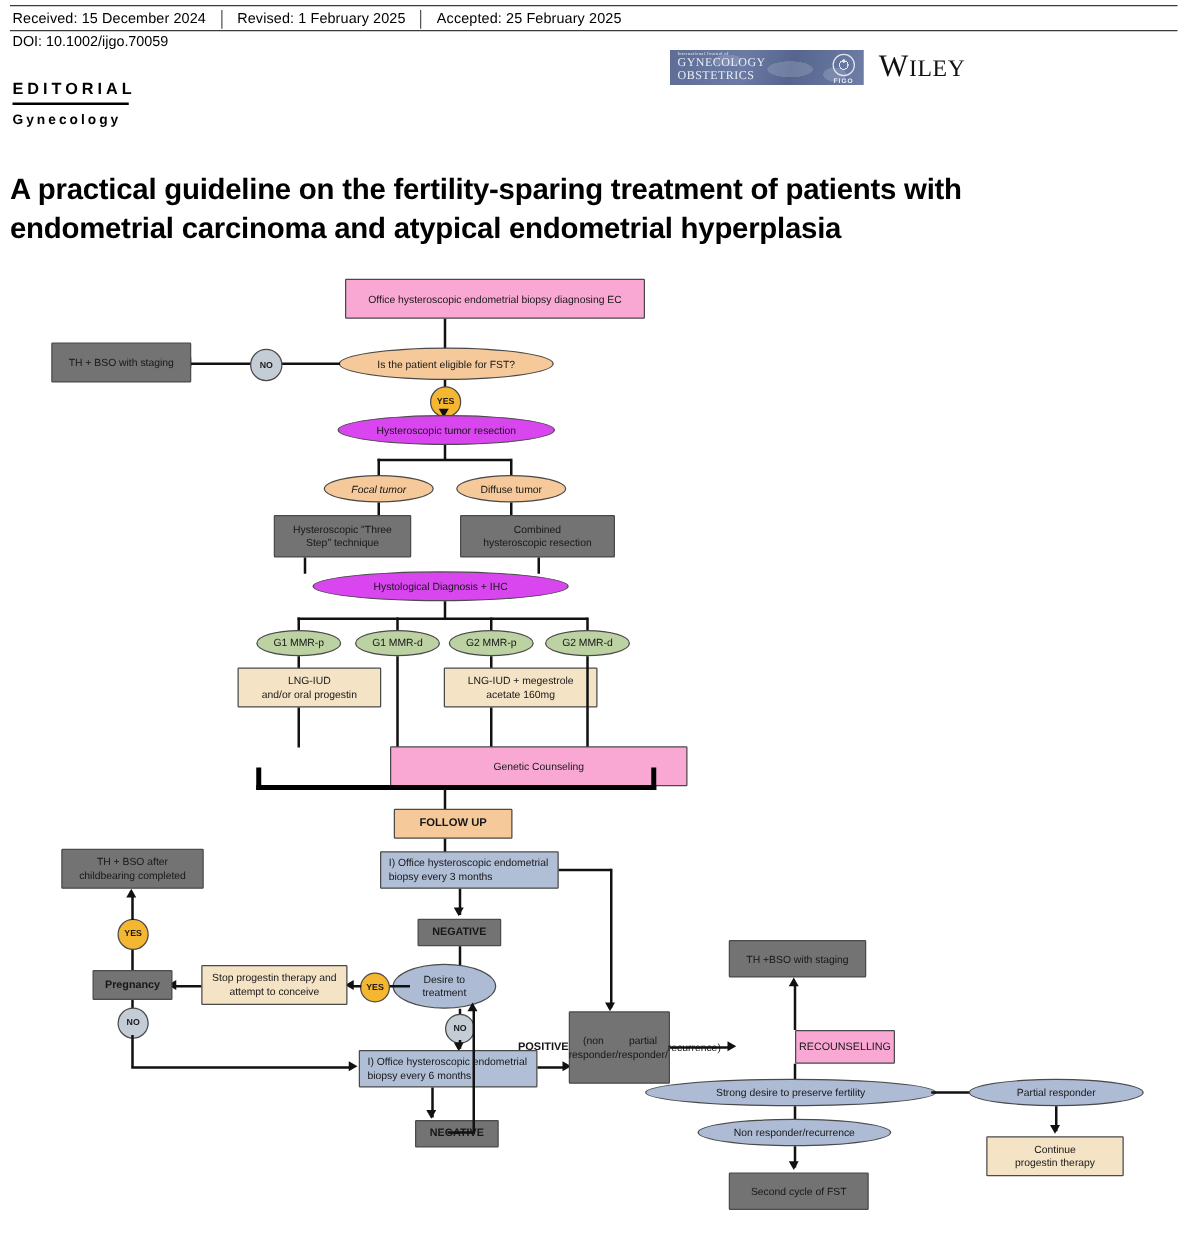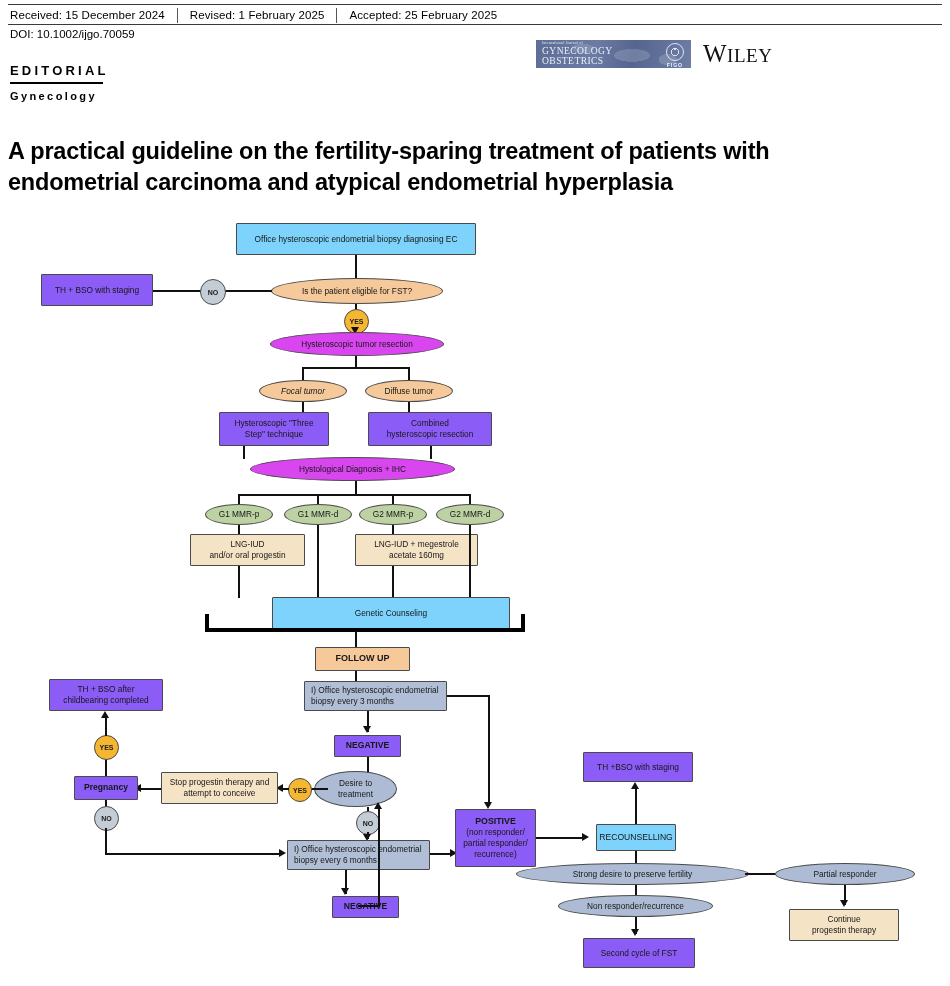--- a/index.html
+++ b/index.html
@@ -44,22 +44,22 @@
   .wiley{margin-left:12px;font-family:"Liberation Serif",serif;font-size:25px;
      letter-spacing:.5px;color:#111;}
   .wiley .sm{font-size:19px;}
   
   #chart{position:absolute;top:208px;left:0;width:950px;height:778px;}
   .node{position:absolute;box-sizing:border-box;display:flex;align-items:center;
      justify-content:center;text-align:center;border:1px solid #4a4a4a;
      font-size:8.3px;line-height:1.32;color:#171717;padding:1px 3px;}
   .rect{border-radius:1px;}
   .ell{border-radius:50%;}
-  .purple{background:#7dd3fc;}
-  .green{background:#8b5cf6;}
+  .purple{background:#f9a8d4;margin-left:40px;}
+  .green{background:#737373;}
   .peach{background:#f6c99a;}
   .cream{background:#f5e3c6;}
   .bluegray{background:#b0bed6;}
   .bluegray-ell{background:#adbcd4;}
   .purple-ell{background:#d946ef;}
   .green-ell{background:#bcd2a3;}
   .bold{font-weight:bold;}
   .badge{position:absolute;border-radius:50%;display:flex;align-items:center;
      justify-content:center;font-size:7px;font-weight:bold;border:1px solid #4a4a4a;
      color:#1a1a1a;}
@@ -254,21 +254,21 @@
   <div class="ln lnv" style="left:345px;top:662px;height:24px;"></div>
   <div class="arw arw-d" style="left:341px;top:680px;"></div>
   <div class="node rect green bold" style="left:332px;top:688px;width:67px;height:22px;font-size:8.6px;">NEGATIVE</div>
   <div class="ln lnh" style="left:358px;top:697px;width:22px;"></div>
   <div class="ln lnv" style="left:378px;top:600px;height:98px;"></div>
   <div class="arw arw-u" style="left:374px;top:594px;"></div>
 
   <div class="ln lnh" style="left:430px;top:645px;width:22px;"></div>
   <div class="arw arw-r" style="left:450px;top:641px;"></div>
 
-  <div class="node rect green" style="left:455px;top:601px;width:81px;height:58px;flex-direction:column;">
+  <div class="node rect green" style="left:455px;top:601px;width:81px;height:58px;flex-direction:row;">
     <span class="bold" style="font-size:8.8px">POSITIVE</span>
     <span>(non responder/</span>
     <span>partial responder/</span>
     <span>recurrence)</span>
   </div>
 
   <div class="ln lnh" style="left:536px;top:629px;width:48px;"></div>
   <div class="arw arw-r" style="left:582px;top:625px;"></div>
   <div class="node rect purple" style="left:596px;top:616px;width:80px;height:27px;font-size:8.6px;">RECOUNSELLING</div>
 

